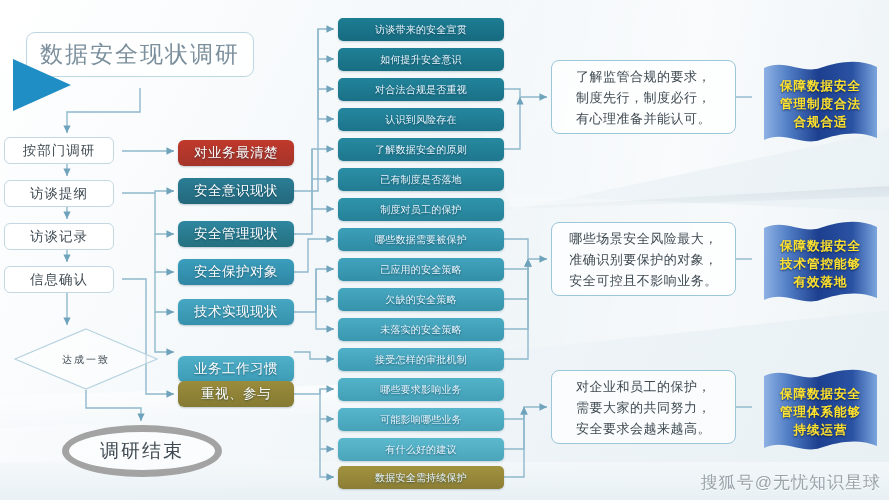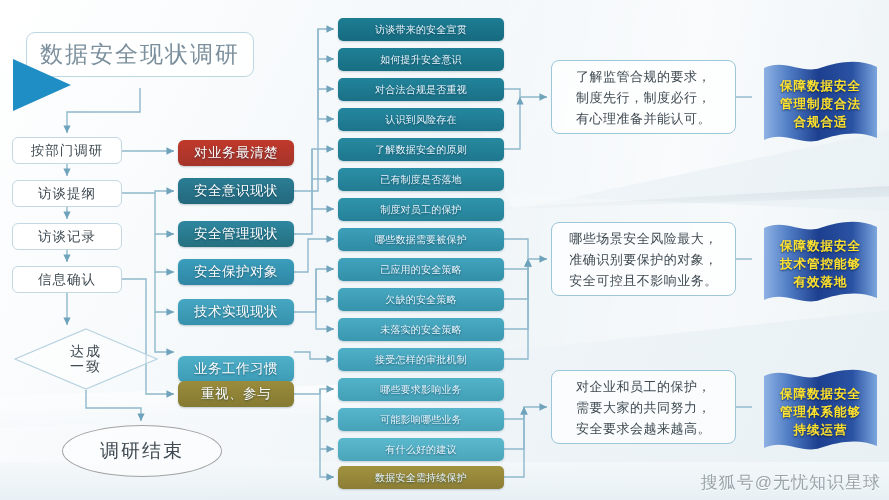--- a/index.html
+++ b/index.html
@@ -29,33 +29,33 @@
     background:rgba(255,255,255,.82);
     border:1px solid #bcd6e2;border-radius:9px;
     color:#7b8f9c;font-size:23px;letter-spacing:2px;
     text-shadow:0 1px 0 #fff;
   }
   .corner-arrow{position:absolute;left:-14px;top:26px;width:0;height:0;
     border-top:26px solid transparent;border-bottom:26px solid transparent;
     border-left:58px solid #1e8ec4;}
 
   .proc{
-    width:110px;height:27px;left:12px;
+    width:110px;height:27px;left:4px;
     background:rgba(255,255,255,.9);
     border:1px solid #c3d8e3;border-radius:6px;
     color:#3f4a52;font-size:13.5px;letter-spacing:1px;
   }
   .diamond-wrap{position:absolute;left:14px;top:328px;width:144px;height:62px;}
   .diamond-wrap svg{position:absolute;left:0;top:0;}
   .diamond-label{position:absolute;left:0;top:0;width:144px;height:62px;
-    display:flex;flex-direction:column;align-items:center;justify-content:center;
-    color:#3f4a52;font-size:14px;line-height:15px;letter-spacing:2px;}
+    display:flex;flex-direction:row;align-items:center;justify-content:center;
+    color:#3f4a52;font-size:10px;line-height:15px;letter-spacing:2px;}
   .ellipse{
     left:62px;top:425px;width:160px;height:52px;
-    border:1px solid #a3a3a3;border-radius:80px/26px;
+    border:7px solid #a3a3a3;border-radius:80px/26px;
     background:rgba(255,255,255,.55);
     color:#3f4a52;font-size:19px;letter-spacing:2px;
   }
 
   .c2{
     left:178px;width:116px;height:26px;border-radius:6px;
     color:#fff;font-size:13.5px;letter-spacing:.5px;
     text-shadow:0 1px 2px rgba(0,40,60,.55);
     box-shadow:0 1px 2px rgba(60,90,110,.30);
   }

